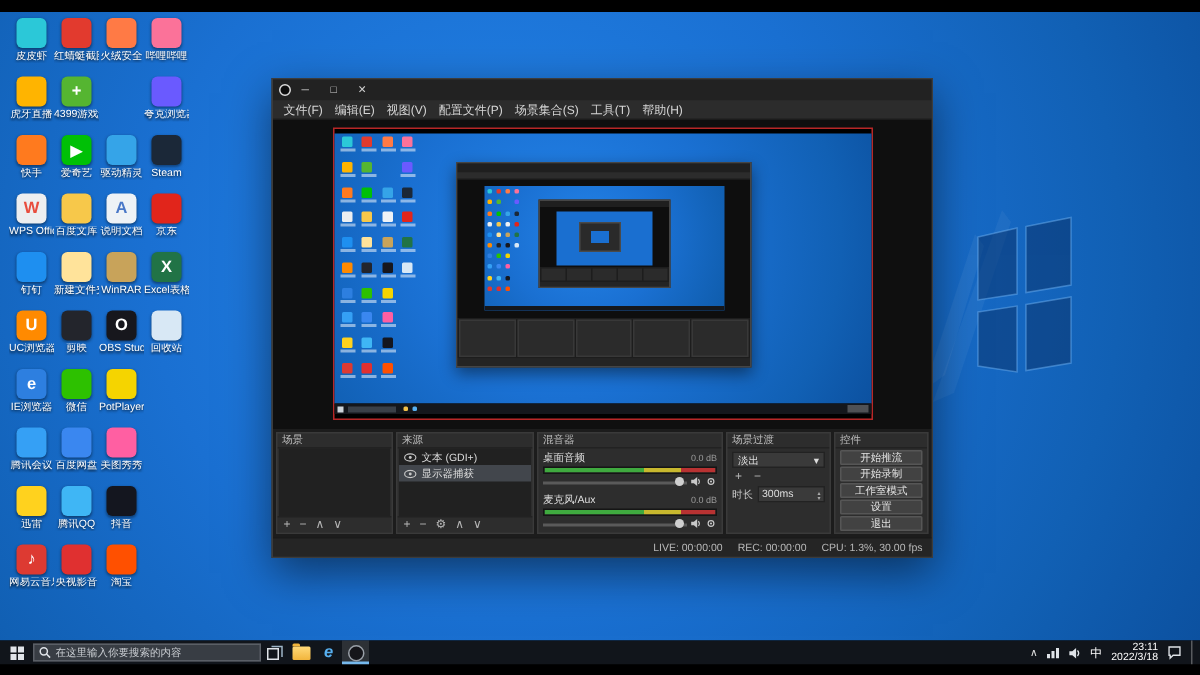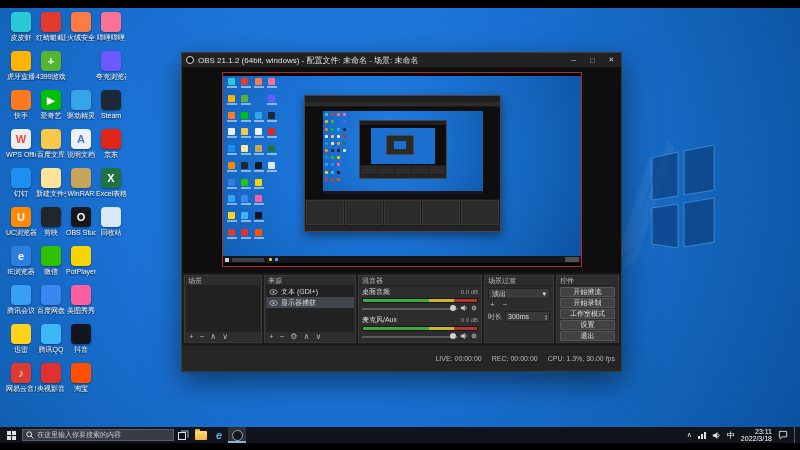--- a/index.html
+++ b/index.html
@@ -281,27 +281,35 @@
         </div>
         <div class="dicon" style="left: 96px; top: 199px;">
           <div class="dicon-img" style="background: rgb(216, 232, 245);"></div>
           <div class="dicon-label">回收站</div>
         </div>
       </div>
 
     <div class="obs">
       <div class="obs-title">
         <span class="obs-appicon"></span>
-        <span class="obs-title-text">OBS 21.1.2 (64bit, windows) - 配置文件: 未命名 - 场景: 未命名</span>
         <span class="obs-winbtns">
             <span class="winbtn">─</span>
             <span class="winbtn">□</span>
             <span class="winbtn">✕</span>
           </span>
       </div>
+      <div class="obs-menubar">
+          <span class="menu-item">文件(F)</span>
+          <span class="menu-item">编辑(E)</span>
+          <span class="menu-item">视图(V)</span>
+          <span class="menu-item">配置文件(P)</span>
+          <span class="menu-item">场景集合(S)</span>
+          <span class="menu-item">工具(T)</span>
+          <span class="menu-item">帮助(H)</span>
+        </div>
 
       <div class="obs-preview">
 
         <div class="mini">
           <div class="mini-desk"></div>
           <div class="mini-icons">
               <div style="position: absolute; border-radius: 1px; left: 4.9px; top: 5.1px; width: 7px; height: 7px; background: rgb(43, 200, 216);"></div>
               <div style="position: absolute; background: rgba(255, 255, 255, 0.5); left: 4px; top: 13.1px; width: 10px; height: 2px;"></div>
               <div style="position: absolute; border-radius: 1px; left: 4.9px; top: 21.9px; width: 7px; height: 7px; background: rgb(255, 180, 0);"></div>
               <div style="position: absolute; background: rgba(255, 255, 255, 0.5); left: 4px; top: 29.9px; width: 10px; height: 2px;"></div>

